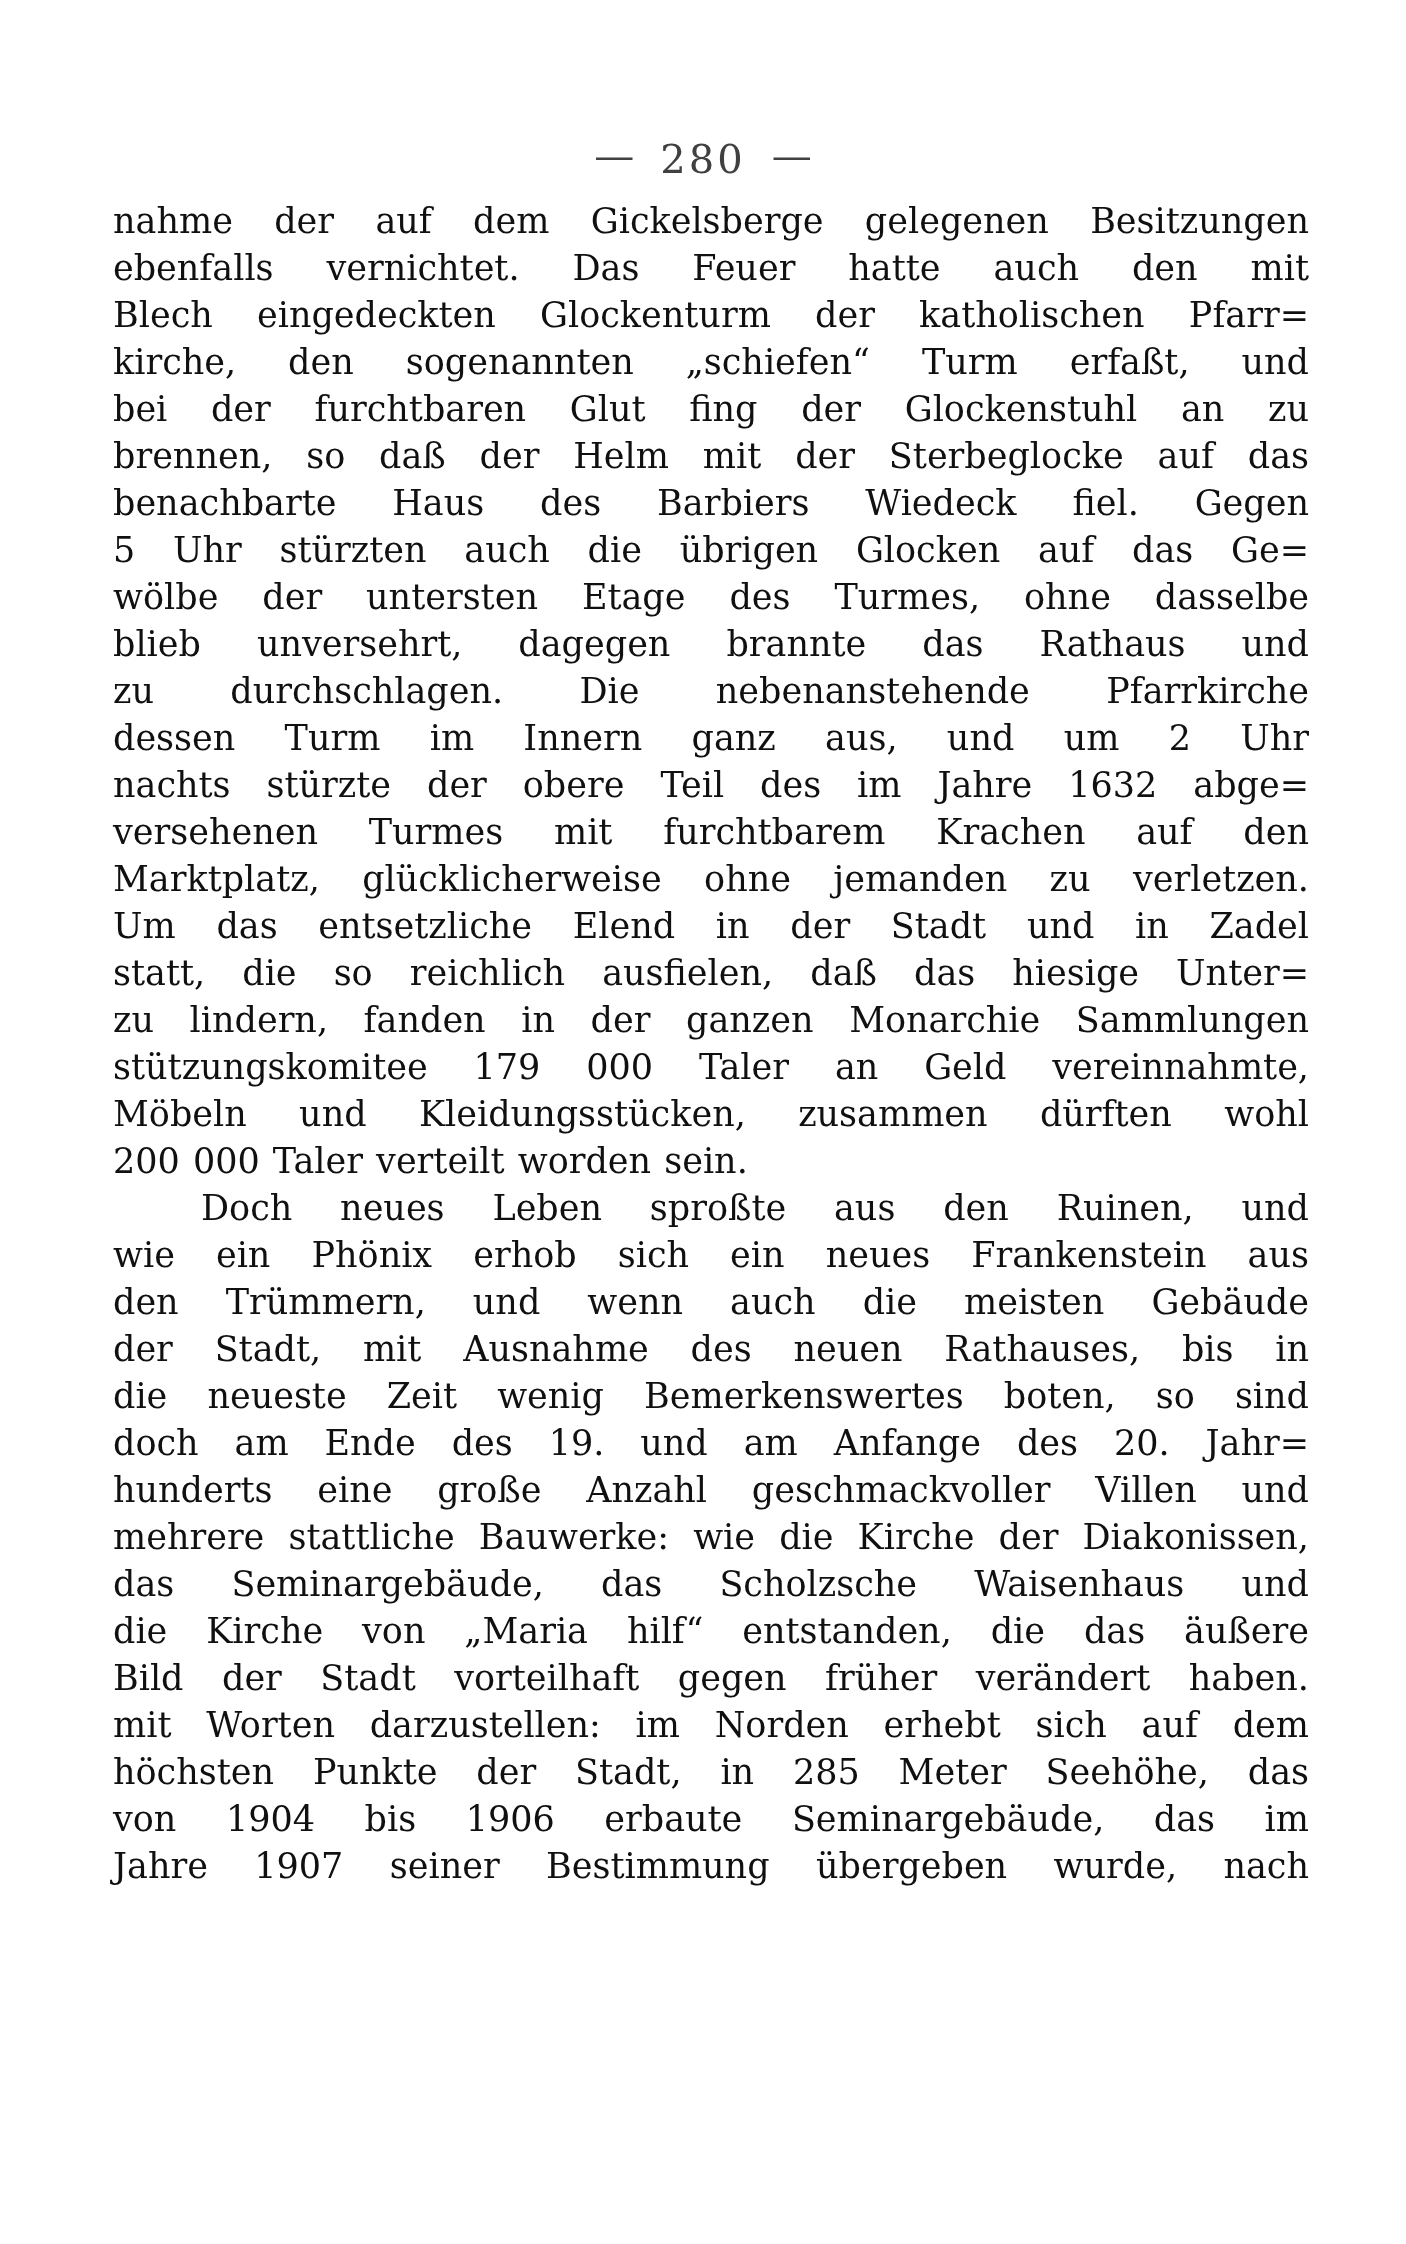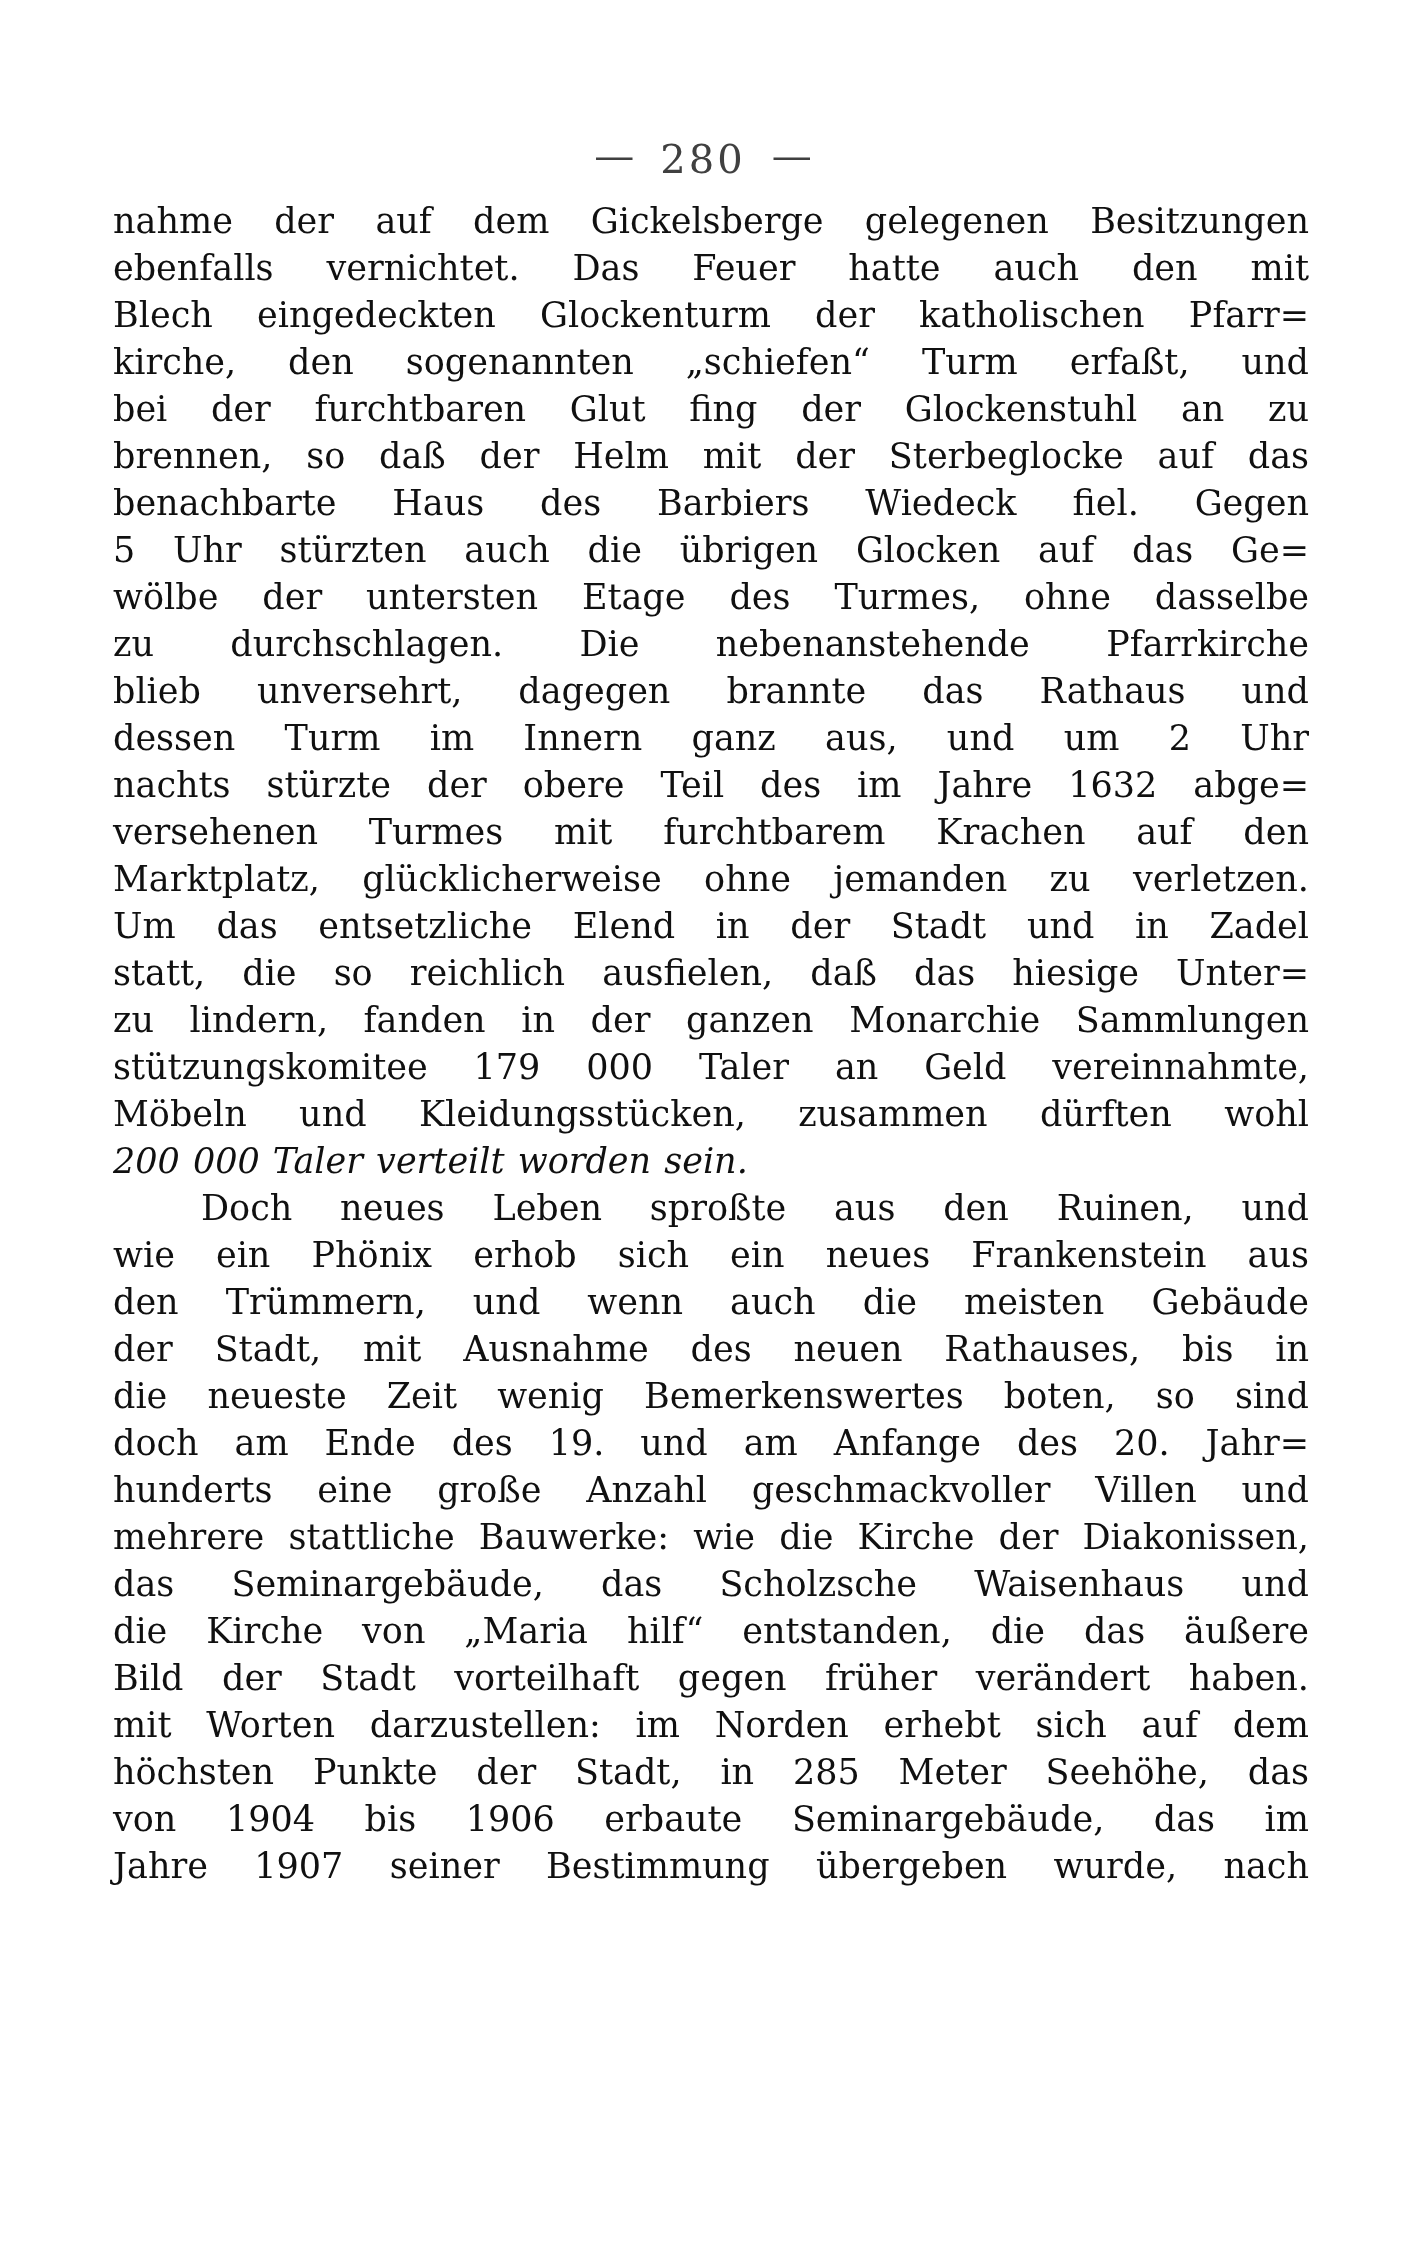--- a/index.html
+++ b/index.html
@@ -49,21 +49,20 @@
     text-align-last: justify;
     word-spacing: 2px;
     white-space: normal;
   }
   .line.indent {
     text-indent: 88px;
   }
   .line.nojust {
     text-align: right;
     text-align-last: left;
-    font-style: italic;
   }
 </style>
 </head>
 <body>
 
 <div class="page">
 
   <div class="header">
     <span class="dash">—</span><span class="pagenum">280</span><span class="dash">—</span>
   </div>
@@ -71,22 +70,22 @@
   <div class="textblock">
       <div class="line">nahme der auf dem Gickelsberge gelegenen Besitzungen</div>
       <div class="line">ebenfalls vernichtet. Das Feuer hatte auch den mit</div>
       <div class="line">Blech eingedeckten Glockenturm der katholischen Pfarr=</div>
       <div class="line">kirche, den sogenannten „schiefen“ Turm erfaßt, und</div>
       <div class="line">bei der furchtbaren Glut fing der Glockenstuhl an zu</div>
       <div class="line">brennen, so daß der Helm mit der Sterbeglocke auf das</div>
       <div class="line">benachbarte Haus des Barbiers Wiedeck fiel. Gegen</div>
       <div class="line">5 Uhr stürzten auch die übrigen Glocken auf das Ge=</div>
       <div class="line">wölbe der untersten Etage des Turmes, ohne dasselbe</div>
+      <div class="line">blieb unversehrt, dagegen brannte das Rathaus und</div>
       <div class="line">zu durchschlagen. Die nebenanstehende Pfarrkirche</div>
-      <div class="line">blieb unversehrt, dagegen brannte das Rathaus und</div>
       <div class="line">dessen Turm im Innern ganz aus, und um 2 Uhr</div>
       <div class="line">nachts stürzte der obere Teil des im Jahre 1632 abge=</div>
       <div class="line">versehenen Turmes mit furchtbarem Krachen auf den</div>
       <div class="line">Marktplatz, glücklicherweise ohne jemanden zu verletzen.</div>
       <div class="line">Um das entsetzliche Elend in der Stadt und in Zadel</div>
       <div class="line">statt, die so reichlich ausfielen, daß das hiesige Unter=</div>
       <div class="line">zu lindern, fanden in der ganzen Monarchie Sammlungen</div>
       <div class="line">stützungskomitee 179 000 Taler an Geld vereinnahmte,</div>
       <div class="line">Möbeln und Kleidungsstücken, zusammen dürften wohl</div>
       <div class="line nojust">200 000 Taler verteilt worden sein.</div>

